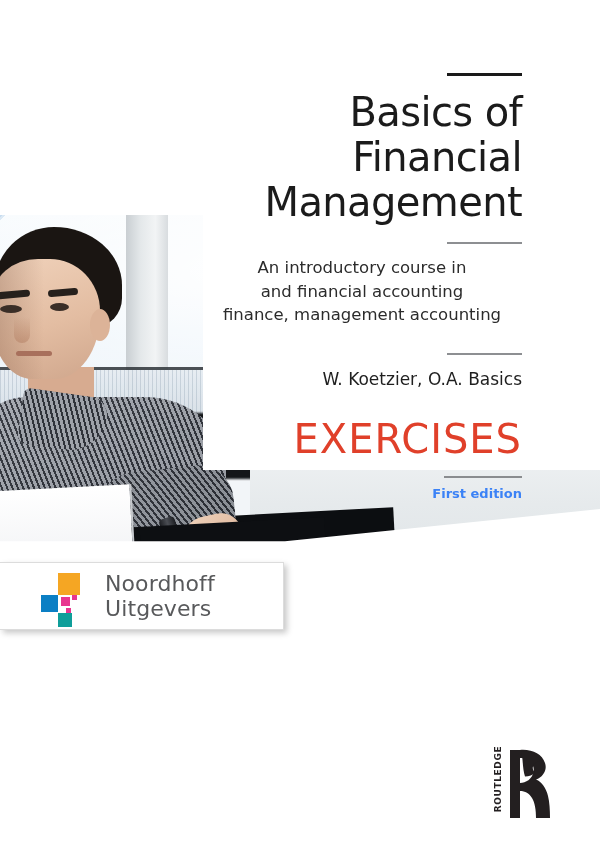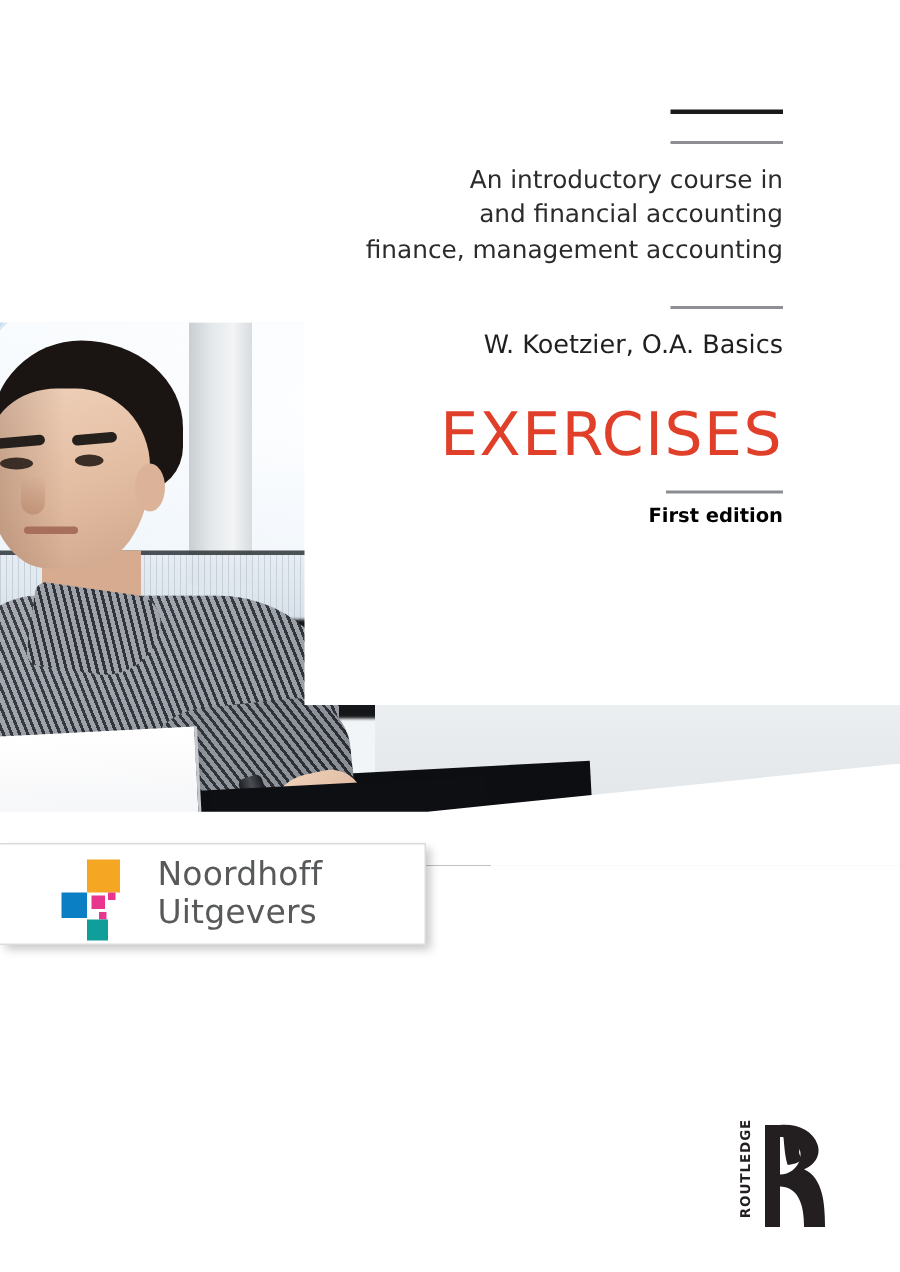--- a/index.html
+++ b/index.html
@@ -282,20 +282,21 @@
     font-weight: 400;
     letter-spacing: -0.6px;
     color: #1b1b1b;
   }
   .subtitle {
     font-family: "DejaVu Sans", sans-serif;
     font-size: 16.5px;
     line-height: 1.42;
     color: #2b2b2b;
     font-weight: 400;
+    text-align: center;
   }
   .authors {
     font-family: "DejaVu Sans", sans-serif;
     font-size: 17px;
     line-height: 1.48;
     color: #1f1f1f;
     font-weight: 400;
   }
   .exercises {
     font-family: "DejaVu Sans", sans-serif;
@@ -303,21 +304,21 @@
     line-height: 1.05;
     font-weight: 400;
     letter-spacing: 1px;
     color: #e0402a;
     margin-top: 26px;
   }
   .edition {
     font-family: "DejaVu Sans", sans-serif;
     font-size: 13px;
     font-weight: 700;
-    color: #000000;
+    color: #3b82f6;
   }
 
   
   .noordhoff-box {
     position: absolute;
     left: 0; top: 562px; width: 284px; height: 68px;
     background: #ffffff;
     border: 1px solid #dcdcdc;
     border-left: none;
     box-shadow: 3px 3px 6px rgba(0,0,0,.22);
@@ -424,20 +425,25 @@
     <div class="wedge">
       <div class="wedge-b"></div>
     </div>
   </div>
 
   <div class="text-panel">
     <div class="panel-inner">
 
       <div class="rule rule-title"></div>
 
+      <div class="title">
+        <div>Basics of</div>
+        <div>Financial</div>
+        <div>Management</div>
+      </div>
 
       <div class="rule rule-sub"></div>
 
       <div class="subtitle">
         <div>An introductory course in</div>
         <div>and financial accounting</div>
         <div>finance, management accounting</div>
       </div>
 
       <div class="rule rule-auth"></div>

